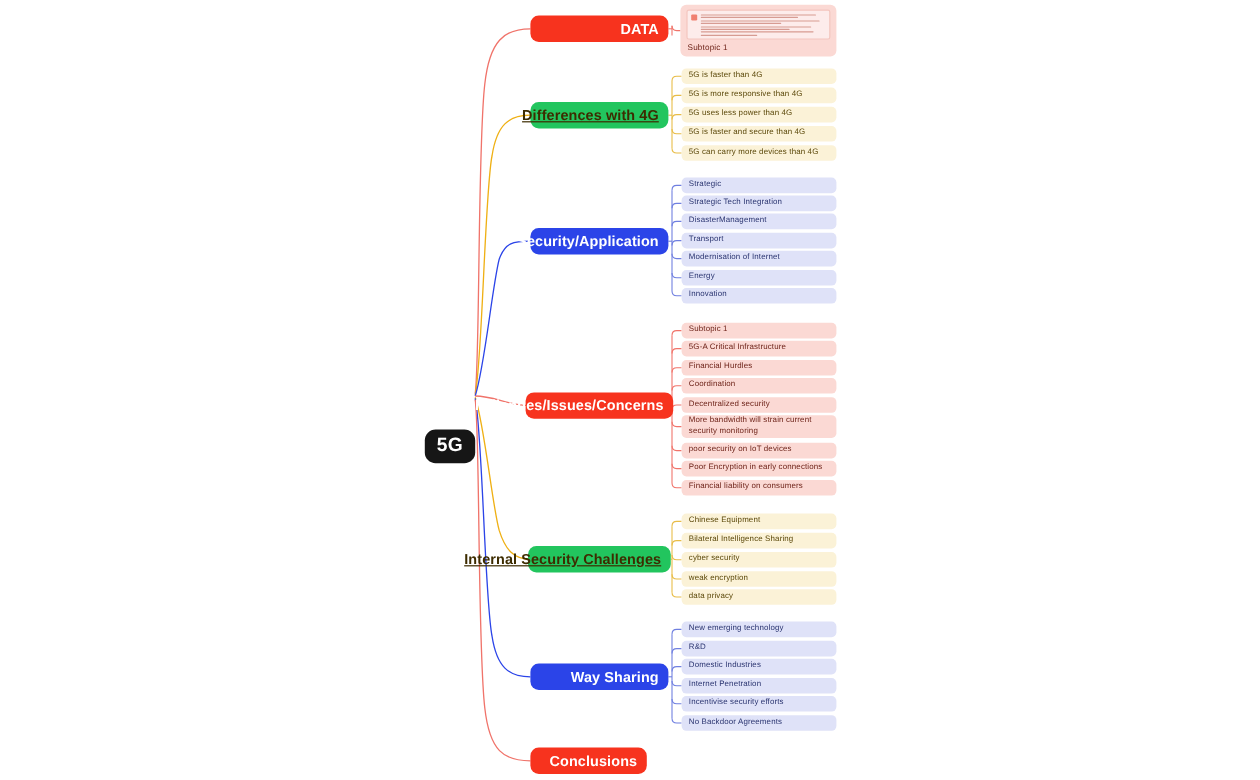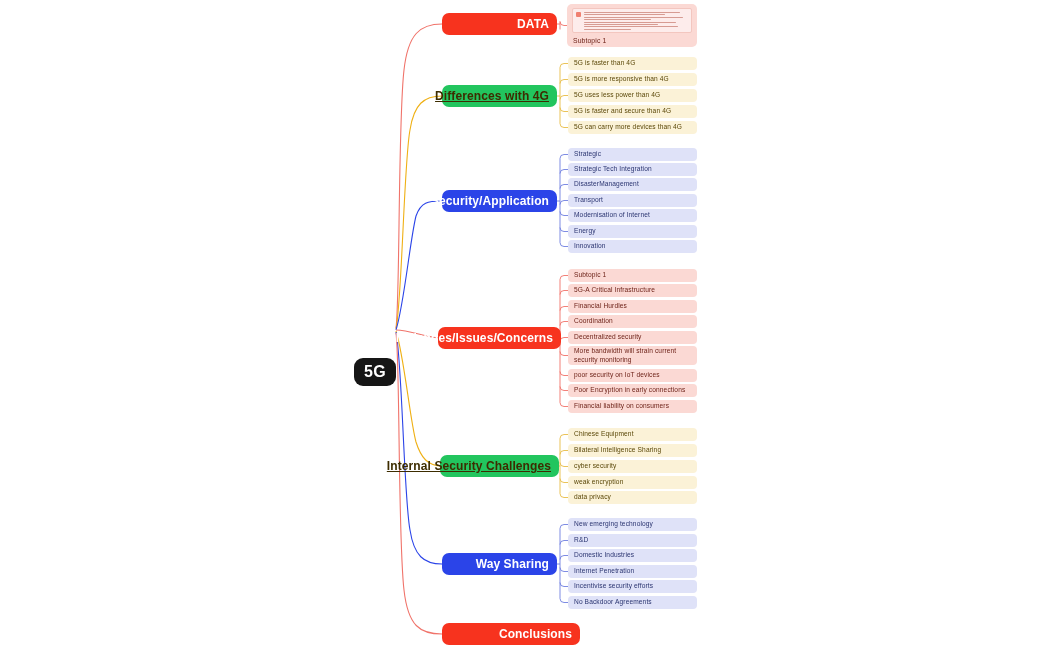--- a/index.html
+++ b/index.html
@@ -286,17 +286,17 @@
   <div class="leaf blue" style="left:568px;top:565px;width:129px;height:13px;">
       <span>Internet Penetration</span>
     </div>
   <div class="leaf blue" style="left:568px;top:580px;width:129px;height:13px;">
       <span>Incentivise security efforts</span>
     </div>
   <div class="leaf blue" style="left:568px;top:596px;width:129px;height:13px;">
       <span>No Backdoor Agreements</span>
     </div>
 
-  <div class="branch red" style="left:442px;top:623px;width:138px;height:22px;">
+  <div class="branch red" style="left:442px;top:623px;width:97px;height:22px;">
     <span>Conclusions</span>
   </div>
 
 </div>
 
 </body></html>

